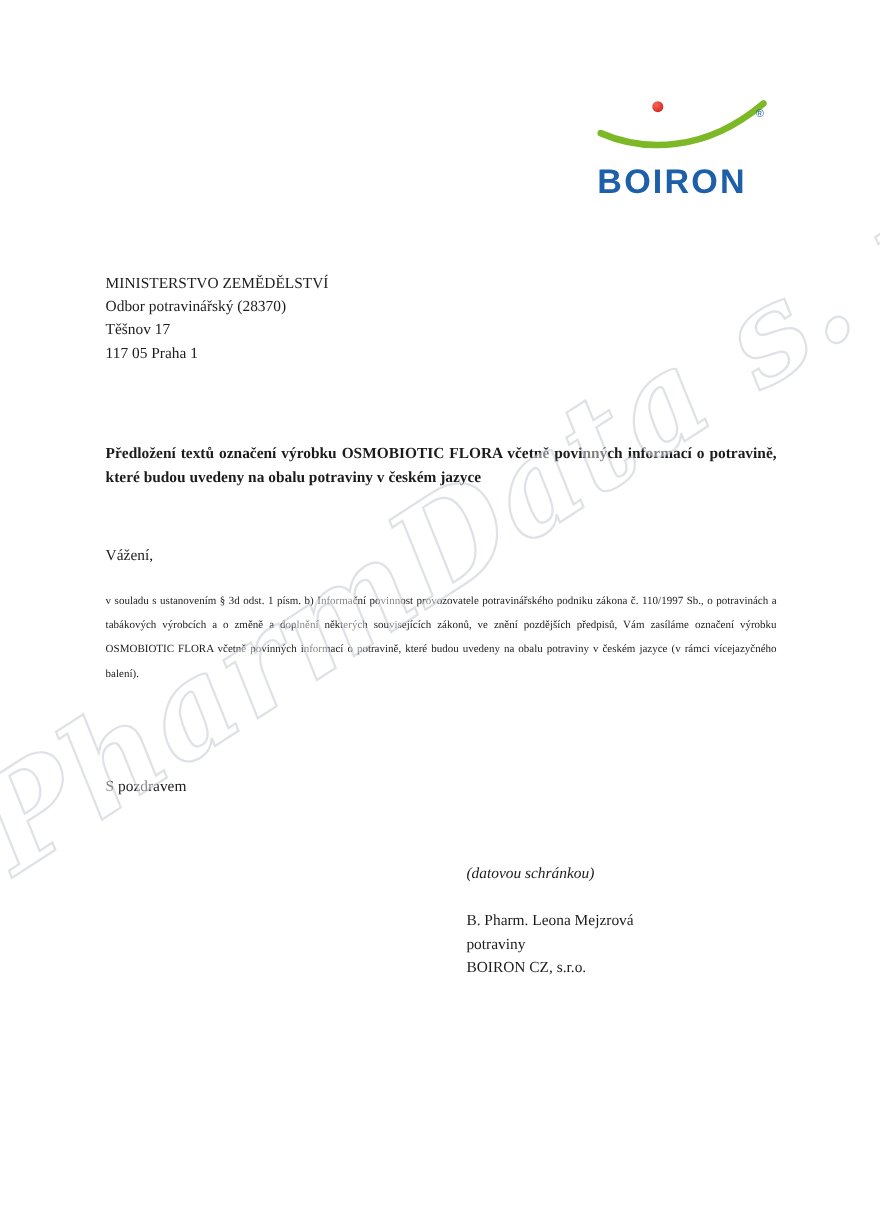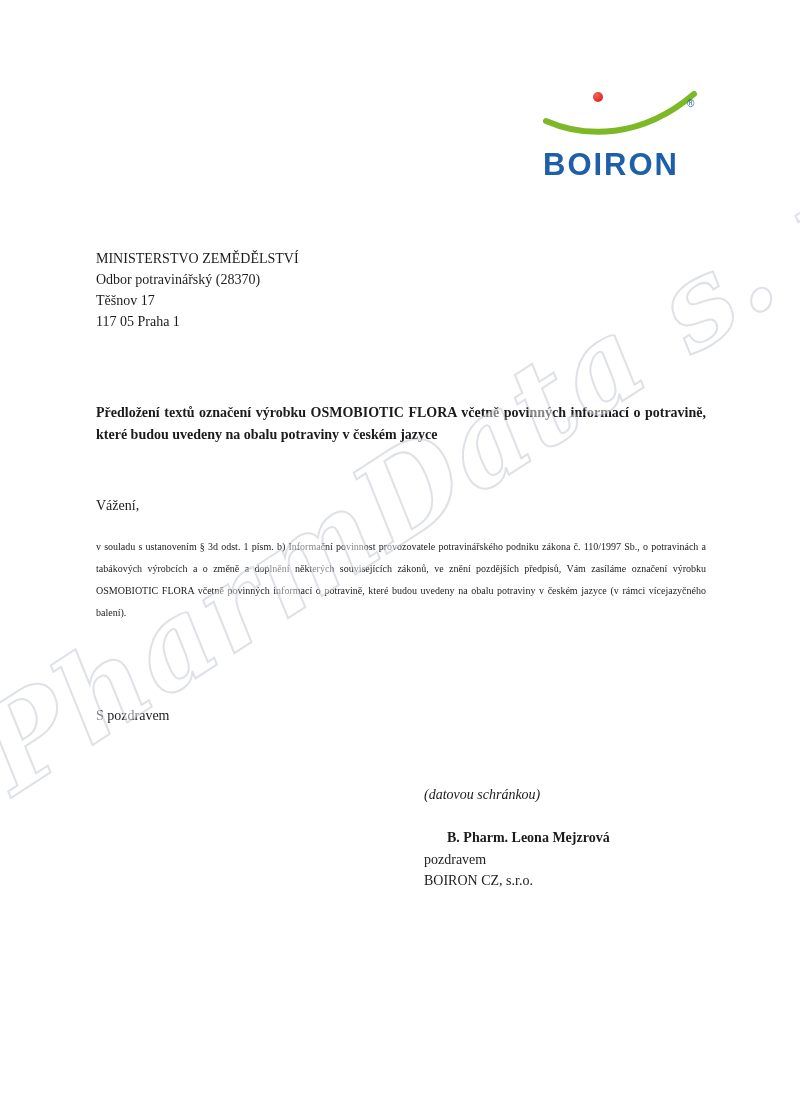--- a/index.html
+++ b/index.html
@@ -46,21 +46,21 @@
   .body-par {
     position: absolute; left: 96px; top: 536px; width: 610px;
     font-size: 10px; line-height: 22px; text-align: justify;
   }
   .closing { position: absolute; left: 96px; top: 708px; font-size: 14px; }
   .delivery {
     position: absolute; left: 424px; top: 787px;
     font-size: 14px; font-style: italic;
   }
   .sig { position: absolute; left: 424px; top: 827px; font-size: 14px; line-height: 21.5px; }
-  .sig-name { font-weight: 700; margin-left: 23px; }
+  .sig-name { font-weight: 400; }
 
   
   .watermark {
     position: absolute; left: -90px; top: 420px; width: 1000px;
     text-align: center; white-space: nowrap;
     transform: rotate(-33deg);
     font-family: "DejaVu Serif", serif;
     font-style: italic; font-weight: 700;
     font-size: 118px; letter-spacing: 2px;
     color: rgba(255,255,255,0.45);
@@ -107,21 +107,21 @@
   <div class="salutation">Vážení,</div>
 
   <div class="body-par">v souladu s ustanovením § 3d odst. 1 písm. b) Informační povinnost provozovatele potravinářského podniku zákona č. 110/1997 Sb., o potravinách a tabákových výrobcích a o změně a doplnění některých souvisejících zákonů, ve znění pozdějších předpisů, Vám zasíláme označení výrobku OSMOBIOTIC FLORA včetně povinných informací o potravině, které budou uvedeny na obalu potraviny v českém jazyce (v rámci vícejazyčného balení).</div>
 
   <div class="closing">S pozdravem</div>
 
   <div class="delivery">(datovou schránkou)</div>
 
   <div class="sig">
     <div class="sig-name">B. Pharm. Leona Mejzrová</div>
-    <div>pozdravem</div>
+    <div>potraviny</div>
     <div>BOIRON CZ, s.r.o.</div>
   </div>
 
   <div class="watermark">PharmData s. r. o.</div>
 
   <div class="footer">
   </div>
 
 </div>
 

